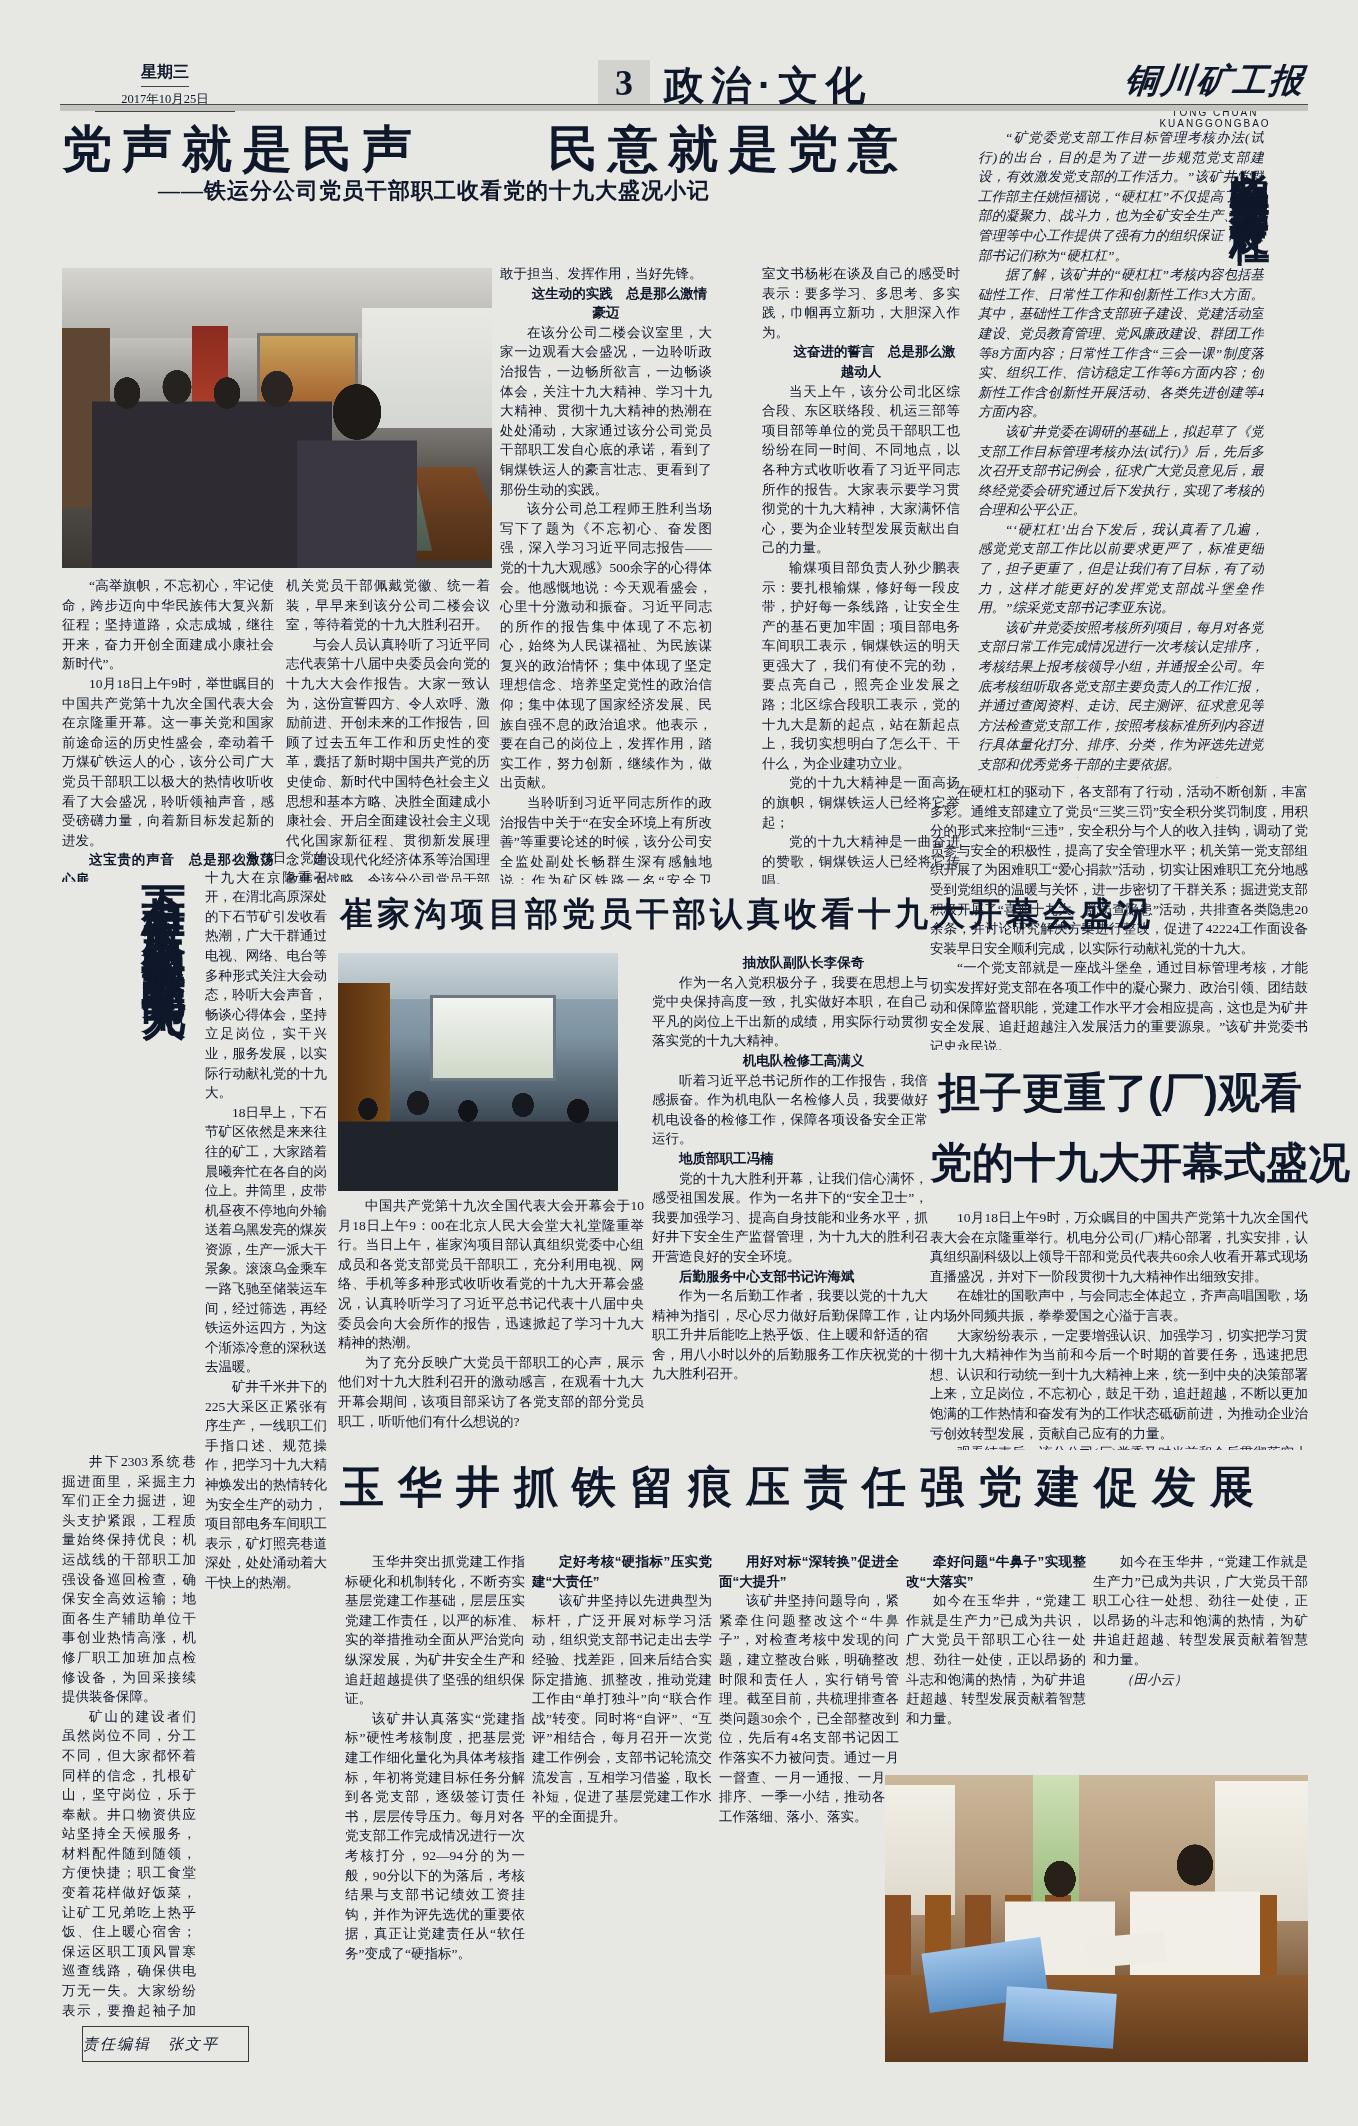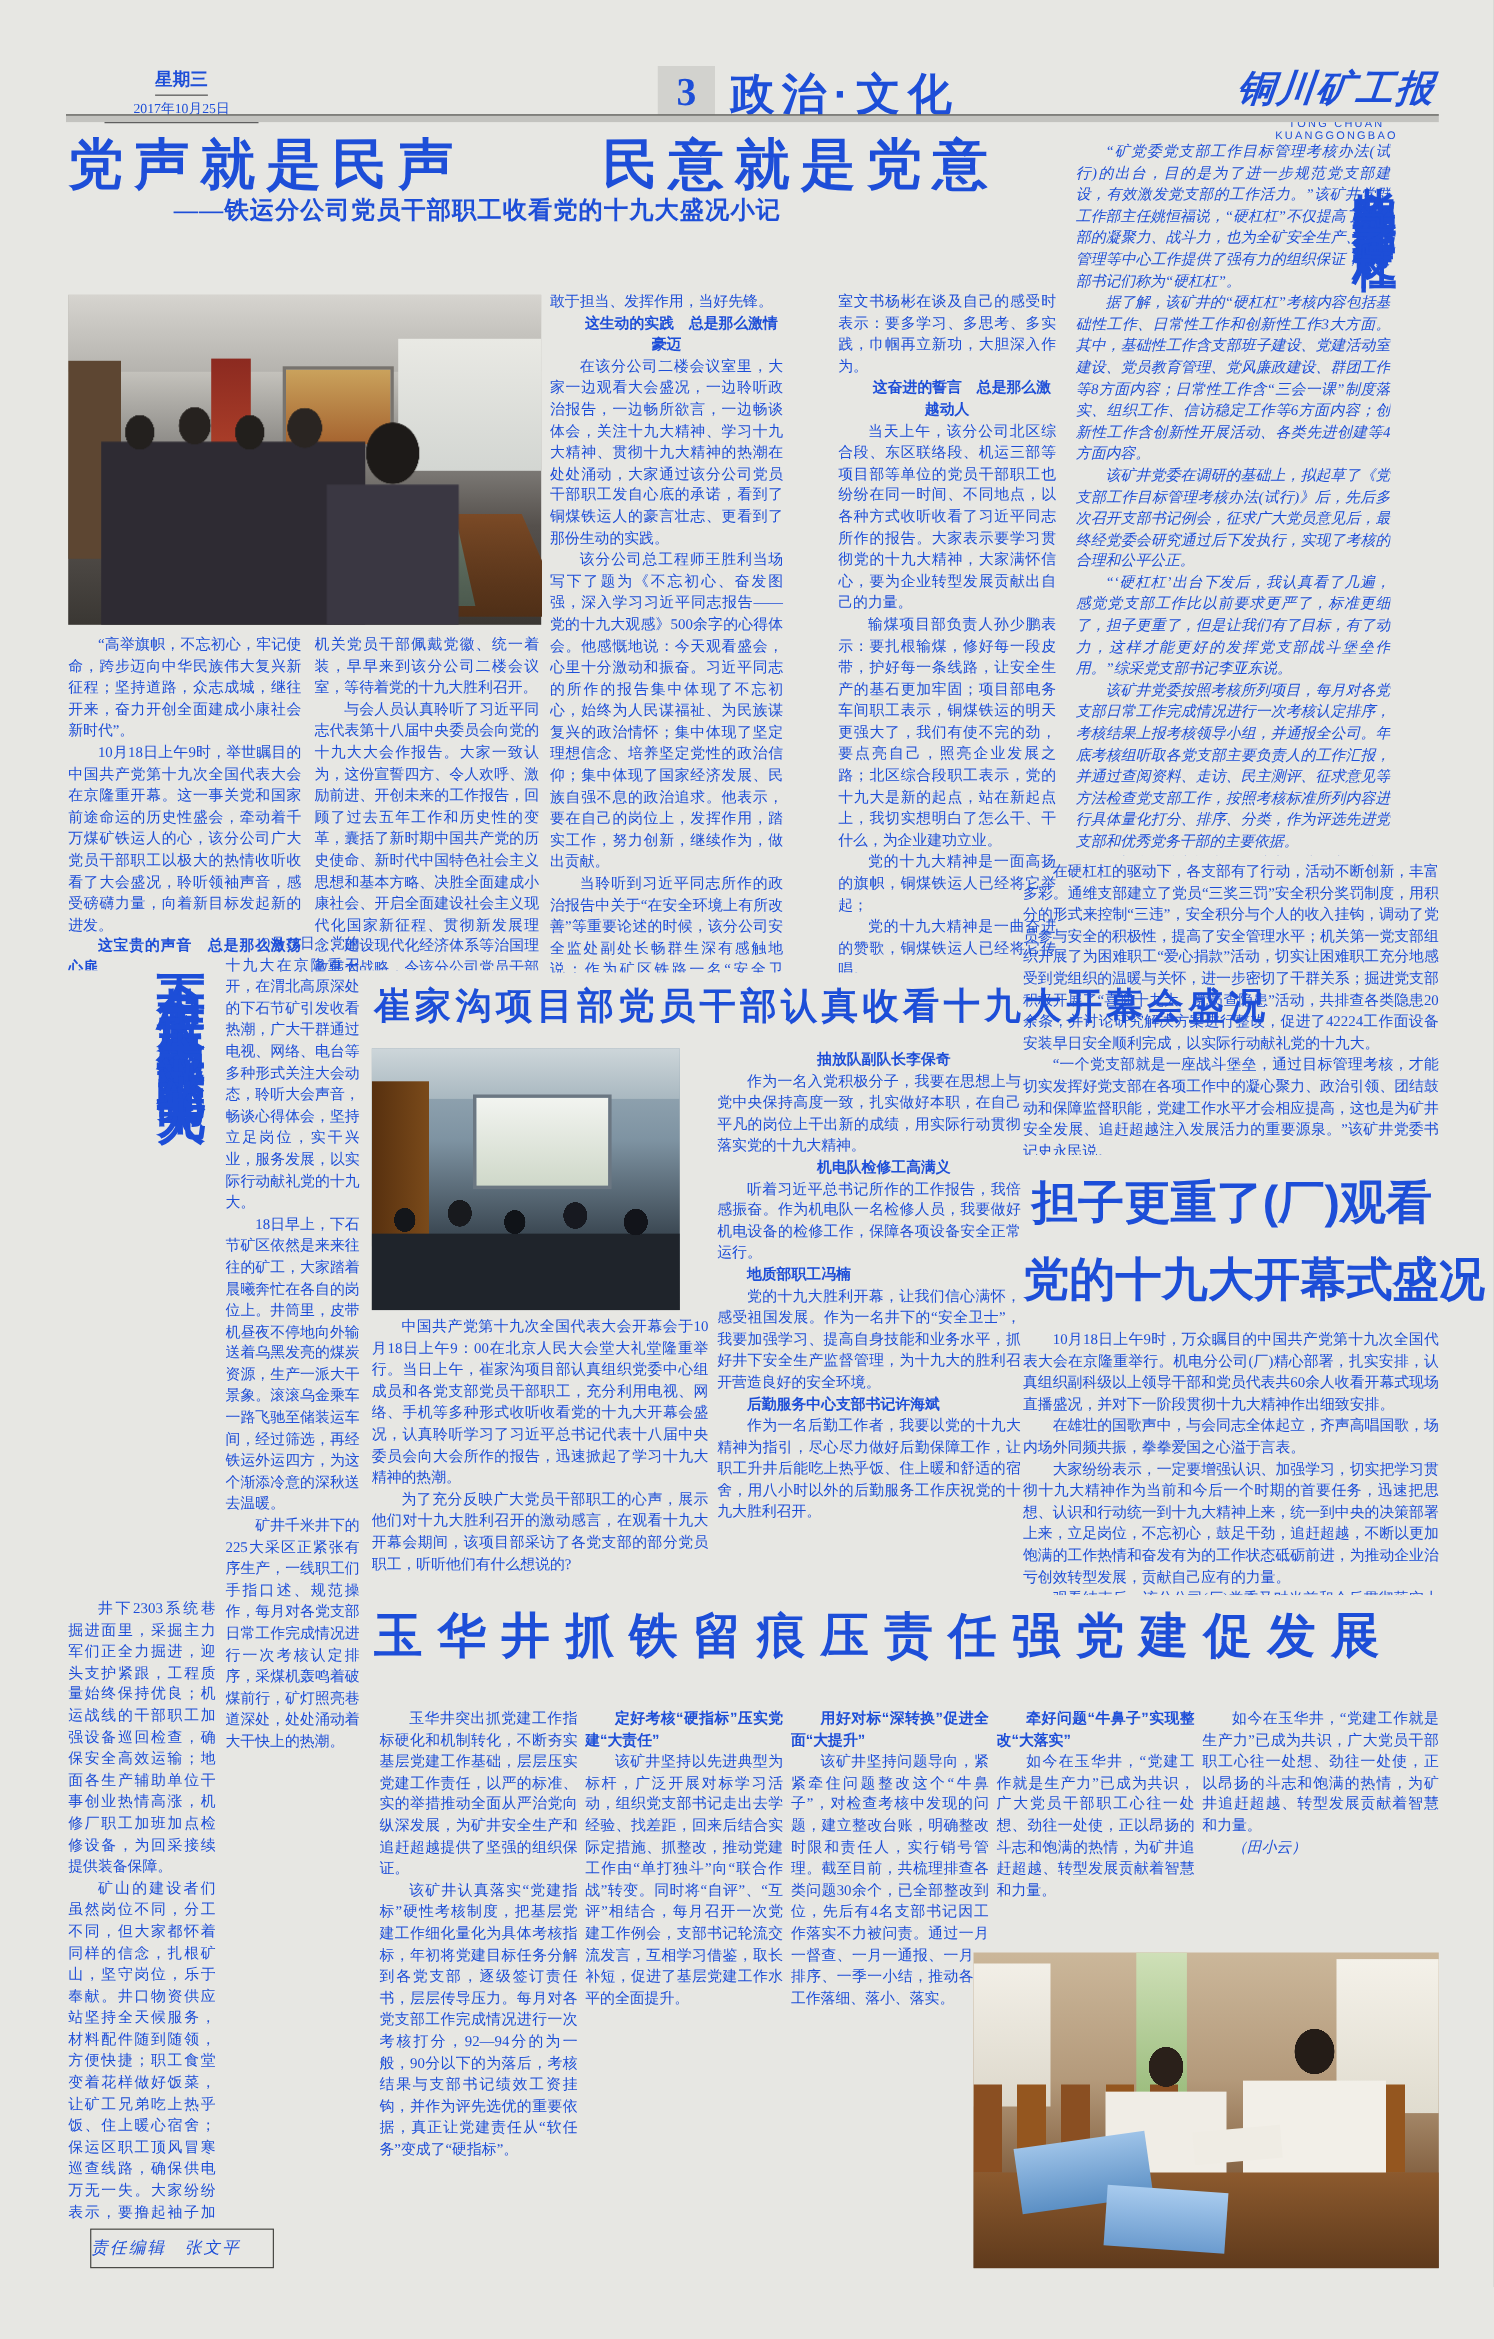--- a/index.html
+++ b/index.html
@@ -1,17 +1,17 @@
 <!DOCTYPE html>
 <html><head>
 <meta charset="utf-8">
 <style>
   html,body{margin:0;padding:0;}
   body{background:#9a9a96;font-family:"Liberation Serif","DejaVu Serif",serif;}
-  #page{position:relative;width:1358px;height:2126px;background:#e7e7e3;margin:0 auto;overflow:hidden;color:#1d4ed8;}
+  #page{position:relative;width:1358px;height:2126px;background:#e7e7e3;margin:0 auto;overflow:hidden;color:#0f172a;}
   .abs{position:absolute;}
   
   .hd-left{left:95px;top:62px;width:140px;text-align:center;}
   .hd-week{font-weight:bold;font-size:16px;border-bottom:1px solid #444;padding-bottom:3px;display:inline-block;}
   .hd-date{font-size:12.5px;margin-top:4px;border-bottom:1px solid #444;padding-bottom:3px;}
   .hd-num{left:598px;top:60px;width:52px;height:46px;background:#d2d2ce;text-align:center;font-size:36px;font-weight:bold;line-height:46px;font-family:"Liberation Serif",serif;}
   .hd-section{left:664px;top:58px;font-size:40px;font-weight:900;letter-spacing:7px;font-family:"Liberation Sans","DejaVu Sans",sans-serif;}
   .hd-mast{left:1115px;top:58px;width:200px;text-align:center;}
   .hd-mast-cn{font-size:34px;font-weight:900;font-style:italic;letter-spacing:2px;transform:skewX(-6deg);font-family:"Liberation Serif",serif;}
   .hd-mast-py{font-size:10px;font-weight:normal;letter-spacing:2px;margin-top:3px;font-family:"Liberation Sans",sans-serif;}
@@ -126,21 +126,21 @@
     <p>在雄壮的国歌声中，与会同志全体起立，齐声高唱国歌，场内场外同频共振，拳拳爱国之心溢于言表。</p>
     <p>大家纷纷表示，一定要增强认识、加强学习，切实把学习贯彻十九大精神作为当前和今后一个时期的首要任务，迅速把思想、认识和行动统一到十九大精神上来，统一到中央的决策部署上来，立足岗位，不忘初心，鼓足干劲，追赶超越，不断以更加饱满的工作热情和奋发有为的工作状态砥砺前进，为推动企业治亏创效转型发展，贡献自己应有的力量。</p>
     <p>观看结束后，该分公司(厂)党委又对当前和今后贯彻落实十九大精神进行了扎实安排部署。</p>
 
   </div>
 
   <div class="abs vtitle-l">下石节矿广大干群立足岗位实干兴业献礼党的十九大</div>
   <div class="col" style="left:205px;top:848px;width:122px;height:1168px;">
     <p>10月18日，党的十九大在京隆重召开，在渭北高原深处的下石节矿引发收看热潮，广大干群通过电视、网络、电台等多种形式关注大会动态，聆听大会声音，畅谈心得体会，坚持立足岗位，实干兴业，服务发展，以实际行动献礼党的十九大。</p>
     <p>18日早上，下石节矿区依然是来来往往的矿工，大家踏着晨曦奔忙在各自的岗位上。井筒里，皮带机昼夜不停地向外输送着乌黑发亮的煤炭资源，生产一派大干景象。滚滚乌金乘车一路飞驰至储装运车间，经过筛选，再经铁运外运四方，为这个渐添冷意的深秋送去温暖。</p>
-    <p>矿井千米井下的225大采区正紧张有序生产，一线职工们手指口述、规范操作，每月对各党支部日常工作完成情况进行一次考核认定排序，采煤机轰鸣着破煤前行，矿灯照亮巷道深处，处处涌动着大干快上的热潮。</p>
+    <p>矿井千米井下的225大采区正紧张有序生产，一线职工们手指口述、规范操作，把学习十九大精神焕发出的热情转化为安全生产的动力，项目部电务车间职工表示，矿灯照亮巷道深处，处处涌动着大干快上的热潮。</p>
   </div>
   <div class="col" style="left:62px;top:1452px;width:134px;height:568px;">
     <p>井下2303系统巷掘进面里，采掘主力军们正全力掘进，迎头支护紧跟，工程质量始终保持优良；机运战线的干部职工加强设备巡回检查，确保安全高效运输；地面各生产辅助单位干事创业热情高涨，机修厂职工加班加点检修设备，为回采接续提供装备保障。</p>
     <p>矿山的建设者们虽然岗位不同，分工不同，但大家都怀着同样的信念，扎根矿山，坚守岗位，乐于奉献。井口物资供应站坚持全天候服务，材料配件随到随领，方便快捷；职工食堂变着花样做好饭菜，让矿工兄弟吃上热乎饭、住上暖心宿舍；保运区职工顶风冒寒巡查线路，确保供电万无一失。大家纷纷表示，要撸起袖子加油干，立足岗位，创造价值，用实干实绩向党的十九大献礼。</p>
 
   </div>
   <div class="abs editor-box">责任编辑　张文平</div>
 
   <div class="abs cui-title">崔家沟项目部党员干部认真收看十九大开幕会盛况</div>
   <div class="photo" style="left:338px;top:953px;width:280px;height:238px;background:linear-gradient(180deg,#9fb0bb 0%,#7e93a2 35%,#3d4a55 70%,#23282e 100%);">

